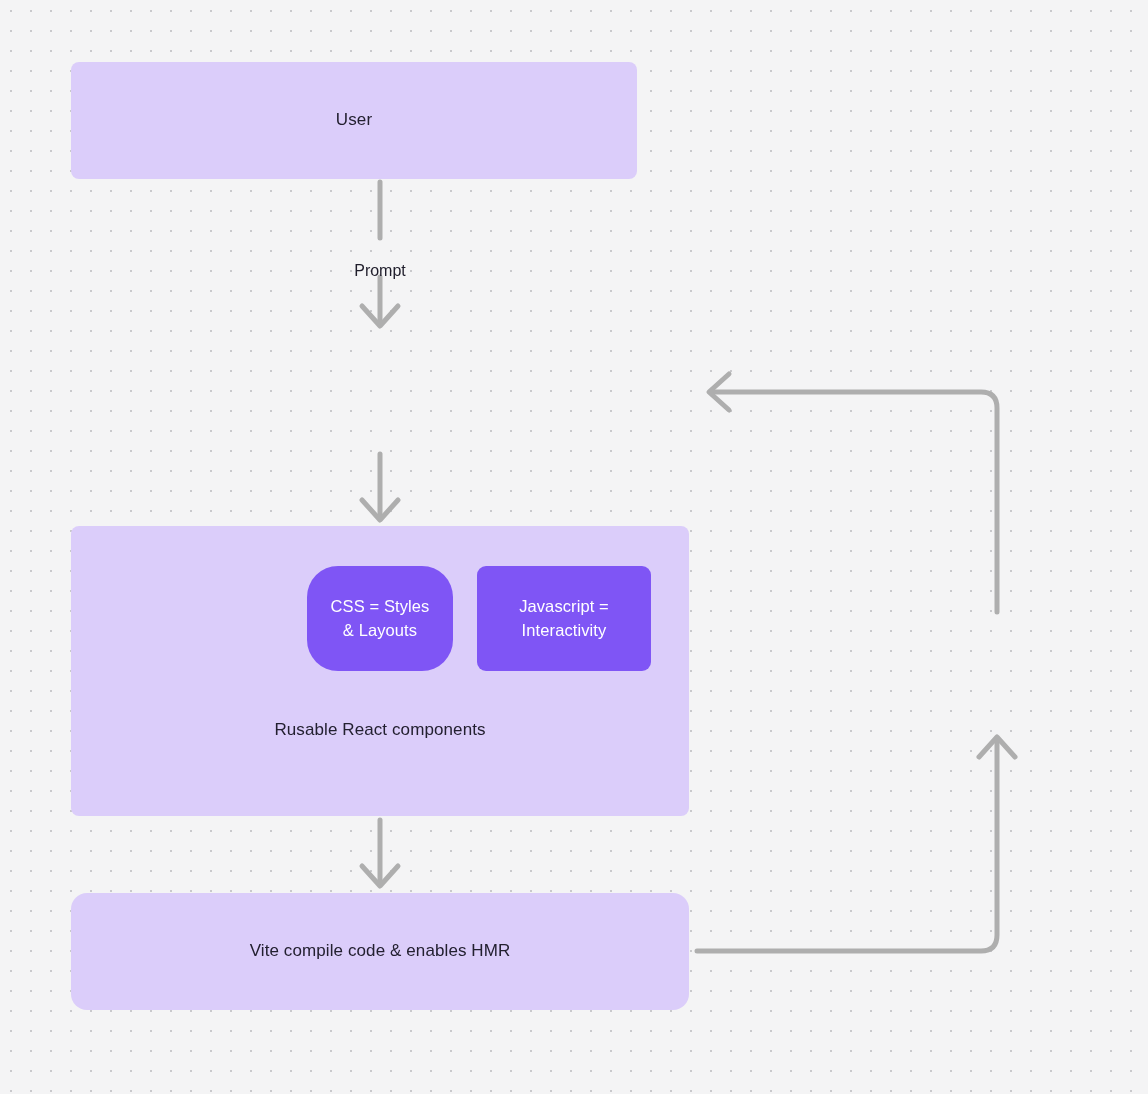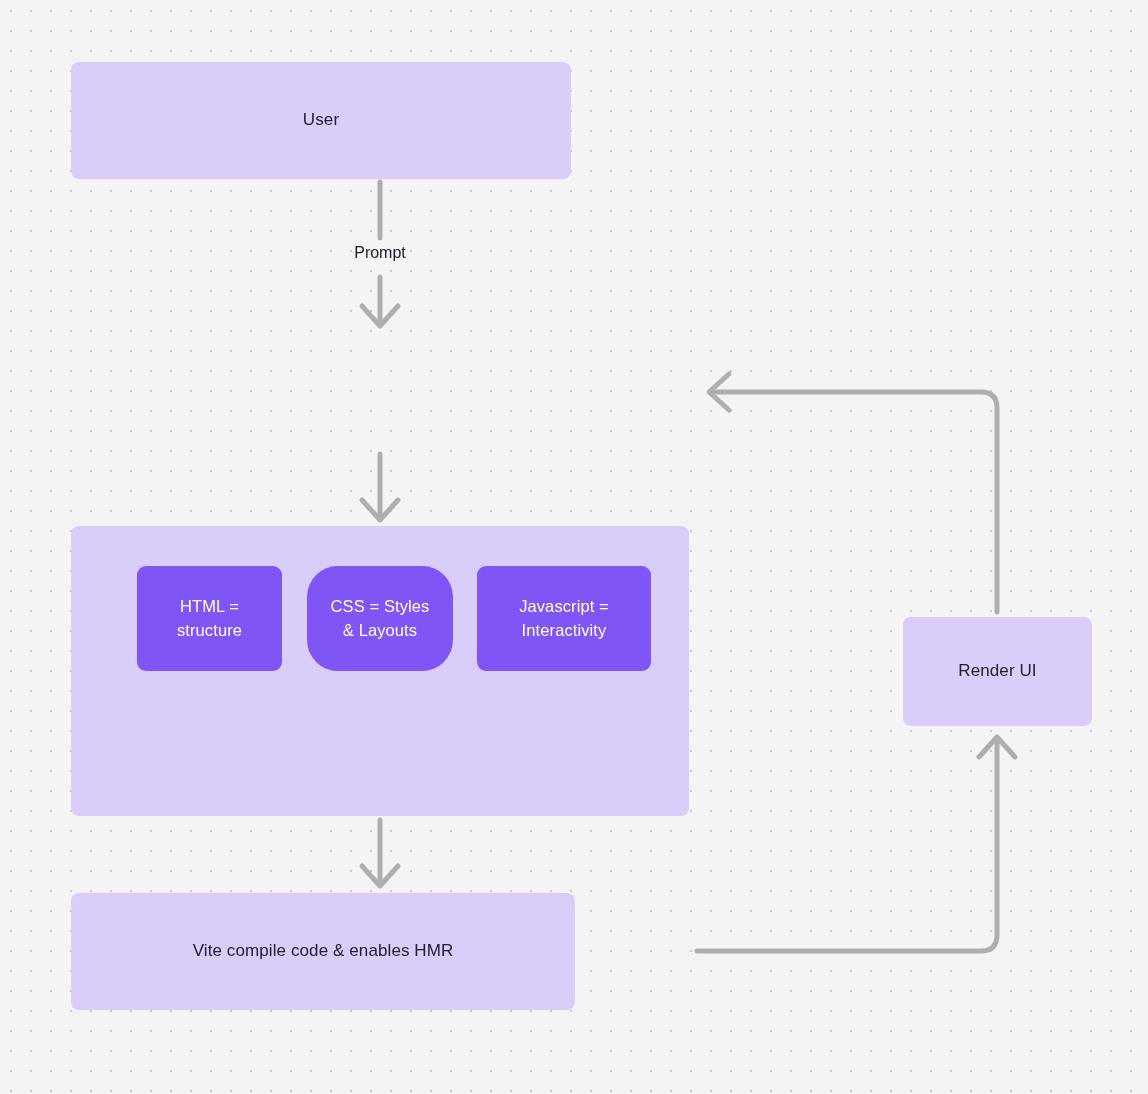--- a/index.html
+++ b/index.html
@@ -113,49 +113,43 @@
       <path class="edge-path" d="M 697 951 L 981 951 Q 997 951 997 935 L 997 740"></path>
       <path class="edge-head" d="M 979 757 L 997 737 L 1015 757"></path>
     </g>
 
     <g>
       <path class="edge-path" d="M 997 612 L 997 408 Q 997 392 981 392 L 712 392"></path>
       <path class="edge-head" d="M 729 374 L 709 392 L 729 410"></path>
     </g>
   </svg>
 
-  <div class="node node-light" style="left:71px; top:62px; width:500px; height:117px;">
+  <div class="node node-light" style="left:71px; top:62px; width:566px; height:117px;">
     <span>User</span>
   </div>
 
-  <div class="edge-label" style="left:330px; top:244px; width:100px;">
+  <div class="edge-label" style="left:330px; top:262px; width:100px;">
     <span>Prompt</span>
   </div>
 
 
   <div class="node node-light group-node" style="left:71px; top:526px; width:618px; height:290px;">
 
-    <div class="node node-dark" style="left:66px; top:40px; width:145px; height:105px; white-space:pre-line;">
-      <span>HTML =
-structure</span>
-    </div>
 
     <div class="node node-dark" style="left:236px; top:40px; width:146px; height:105px; white-space:pre-line;border-radius:31px;">
       <span>CSS = Styles
 &amp; Layouts</span>
     </div>
 
     <div class="node node-dark" style="left:406px; top:40px; width:174px; height:105px; white-space:pre-line;">
       <span>Javascript =
 Interactivity</span>
     </div>
 
+    <div class="group-label" style="top:193px;">Rusable React components</div>
   </div>
 
-  <div class="node node-light" style="left:71px; top:893px; width:504px; height:117px;">
+  <div class="node node-light" style="left:71px; top:893px; width:618px; height:117px;border-radius:16px;">
     <span>Vite compile code &amp; enables HMR</span>
   </div>
 
-  <div class="node node-light" style="left:903px; top:617px; width:189px; height:109px;">
-    <span>Render UI</span>
-  </div>
 
 </div>
 
 </body></html>

